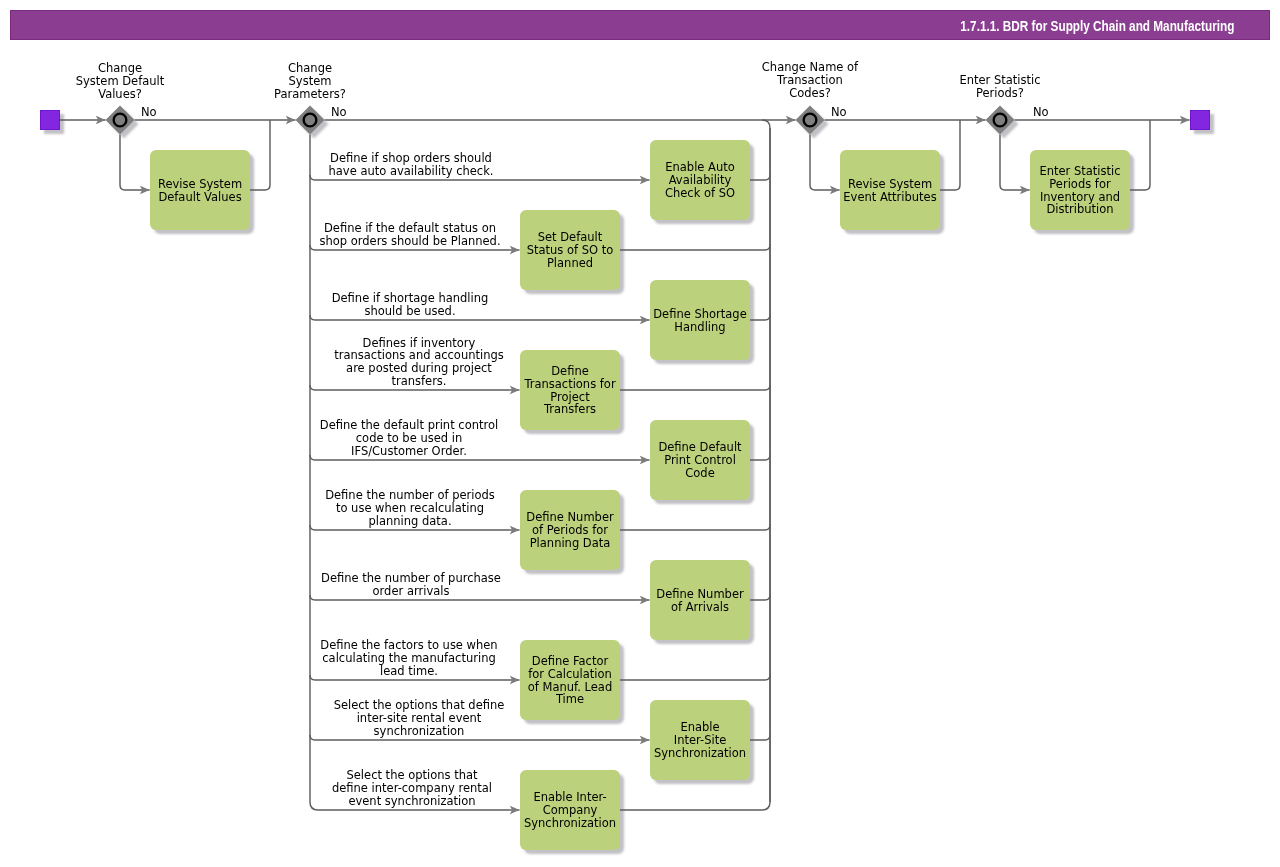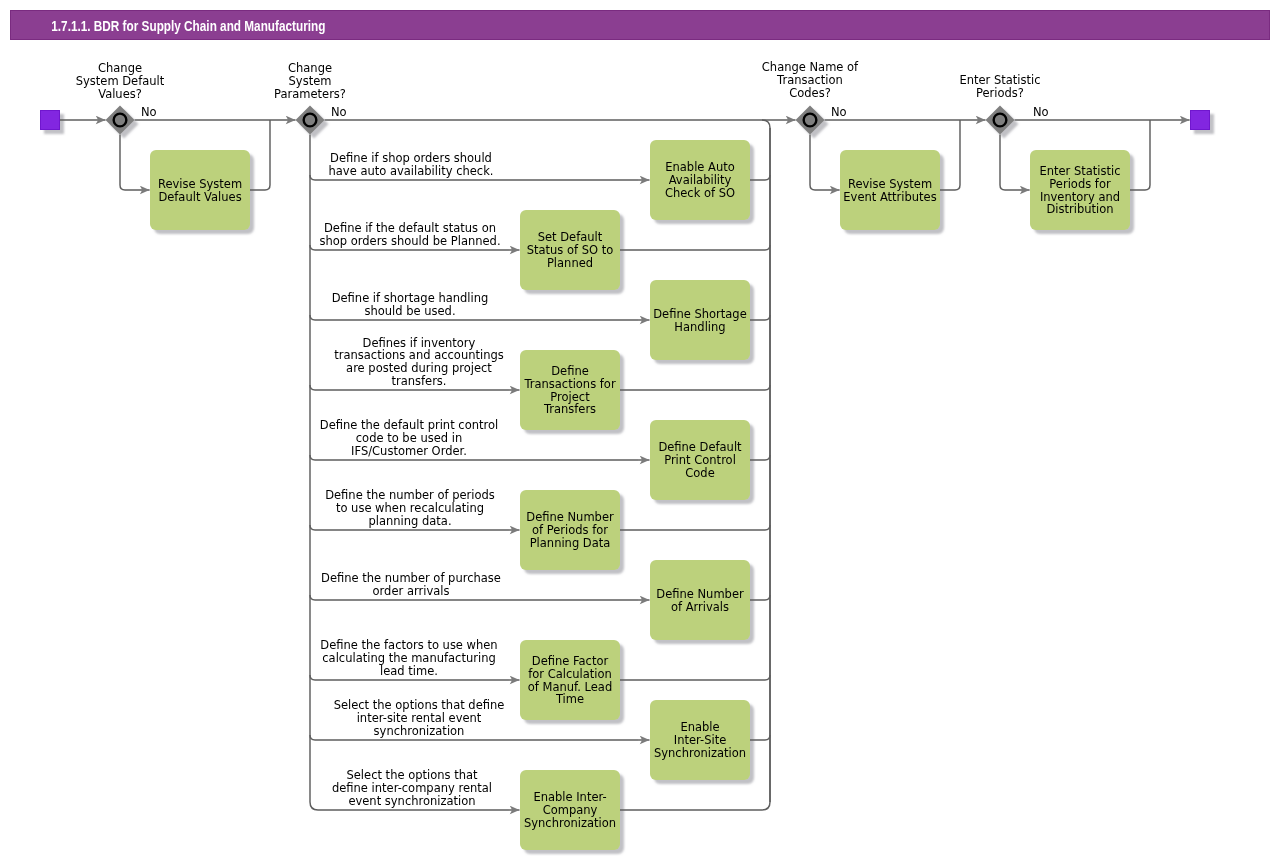--- a/index.html
+++ b/index.html
@@ -1,20 +1,20 @@
 <!DOCTYPE html>
 <html><head>
 <meta charset="utf-8">
 <style>
   html,body{margin:0;padding:0;background:#ffffff;}
   body{width:1280px;height:867px;position:relative;overflow:hidden;
        font-family:"DejaVu Sans",sans-serif;}
   #title-bar{position:absolute;left:10px;top:10px;width:1258px;height:28px;
      background:#8B3E91;border:1px solid #7A2B80;
-     display:flex;align-items:center;justify-content:flex-start;}
+     display:flex;align-items:center;justify-content:flex-end;}
   #title-bar span{color:#ffffff;font-family:"Liberation Sans",sans-serif;
      font-weight:bold;font-size:15px;display:inline-block;
      transform:scaleX(0.785) translateY(-0.2px) translateX(3.5px);transform-origin:center;white-space:nowrap;}
   svg#diagram{position:absolute;left:0;top:0;width:1280px;height:867px;
      font-family:"DejaVu Sans",sans-serif;}
   svg#diagram text{fill:#000;-webkit-font-smoothing:antialiased;}
   #title-bar span{-webkit-font-smoothing:antialiased;}
 </style>
 </head>
 <body>

